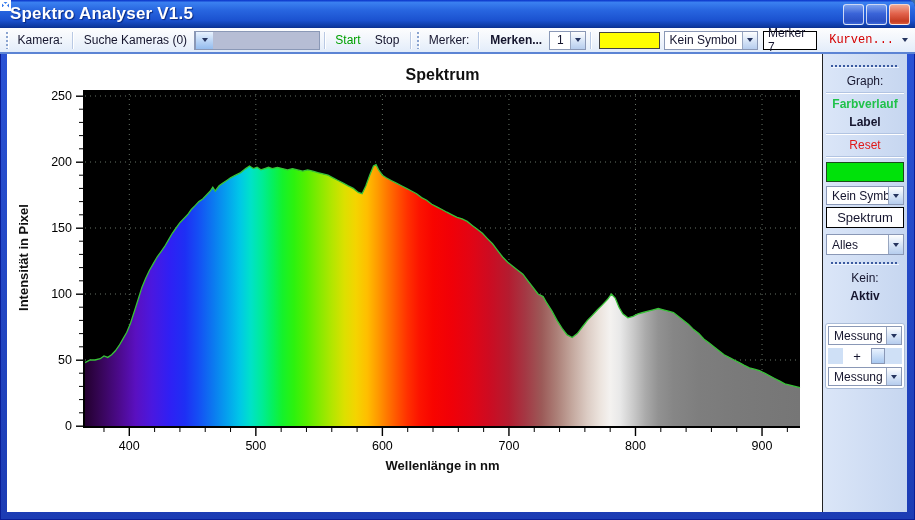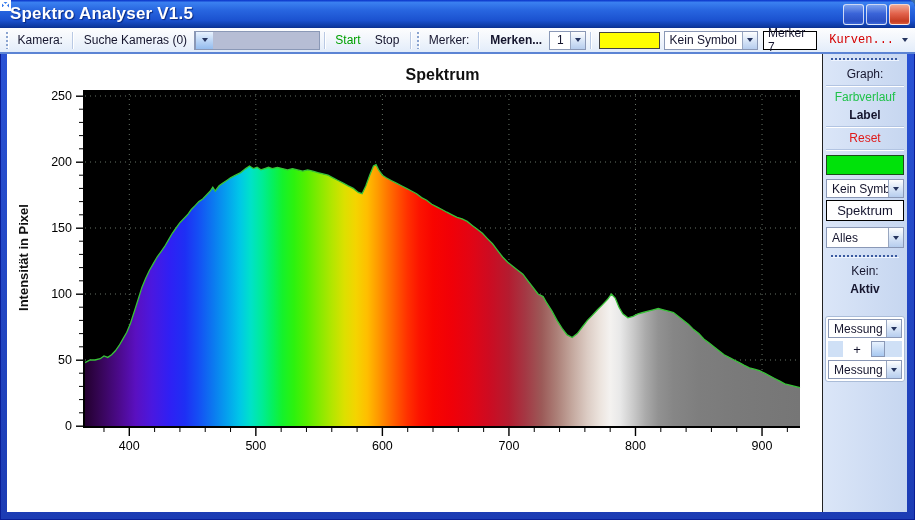--- a/index.html
+++ b/index.html
@@ -58,27 +58,27 @@
   .chart-panel{ position:relative; flex:1; background:#fff; border-right:1px solid #222; }
   .chart-title{ position:absolute; left:78px; width:715px; top:12px; text-align:center;
     font-size:16px; font-weight:bold; color:#111; }
   .xaxis-label{ position:absolute; left:78px; width:715px; top:404px; text-align:center;
     font-size:13px; font-weight:bold; color:#111; }
   .yaxis-label{ position:absolute; left:-84px; top:196px; width:200px; text-align:center;
     transform:rotate(-90deg); font-size:13px; font-weight:bold; color:#111; }
   svg{ position:absolute; inset:0; }
 
   
-  .sidebar{ width:84px; flex:0 0 84px; background:linear-gradient(90deg,#dbe6f8,#c6d6f0); padding:2px 2px;
+  .sidebar{ width:84px; flex:0 0 84px; background:linear-gradient(90deg,#dbe6f8,#c6d6f0); padding:9px 2px;
     display:flex; flex-direction:column; font-size:12px; color:#15152e; }
   .grip-h{ height:3px; margin:2px 6px 4px 6px;
     background:repeating-linear-gradient(90deg,#3a5aa0 0 2px,transparent 2px 4px); border-bottom:1px solid #eef4fe; }
   .sbtn{ height:18px; display:flex; align-items:center; justify-content:center; white-space:nowrap; }
   .sbtn.bold{ font-weight:bold; }
-  .sbtn.green{ font-weight:normal; color:#1fc24a;text-align:right; }
+  .sbtn.green{ font-weight:bold; color:#1fc24a;text-align:right; }
   .sbtn.red{ color:#e01818; }
   .hsep{ height:1px; background:#b2c4e2; box-shadow:0 1px 0 #fff; margin:2px 1px; }
   .side-swatch{ height:20px; margin:3px 1px; border:1px solid #1c4c1c; }
   .side-combo{ margin:1px 1px; }
   .side-combo .val{ flex:1; }
   .side-textbox{ margin:1px 1px; height:21px; font-size:13px; }
   .math-panel{ background:#fff; border:1px solid #aabcd8; border-radius:3px; padding:2px; margin:18px 0;
     display:flex; flex-direction:column; gap:2px; }
   .plus-row{ display:flex; align-items:center; height:18px; }
   .plus-sq{ width:15px; height:16px; background:#cfe0f6; }
@@ -148,20 +148,21 @@
     </div>
     <div class="textbox marker">Merker 7</div>
     <div class="tbtn red-text"><span>Kurven...</span><span class="drop-arr" style="margin-left:8px;"></span></div>
   </div>
 
   <div class="content">
 
     <div class="chart-panel">
       <div class="chart-title">Spektrum</div>
       <div class="yaxis-label">Intensität in Pixel</div>
+      <div class="xaxis-label">Wellenlänge in nm</div>
       <svg id="plot" width="815" height="432">
           <defs>
             <linearGradient id="spec" gradientUnits="userSpaceOnUse" x1="78" x2="793" y1="0" y2="0">
               <stop offset="0.00%" stop-color="#23002f"></stop>
               <stop offset="2.30%" stop-color="#38065a"></stop>
               <stop offset="4.78%" stop-color="#4c0a8c"></stop>
               <stop offset="7.08%" stop-color="#5a10c0"></stop>
               <stop offset="9.38%" stop-color="#4a18e0"></stop>
               <stop offset="11.86%" stop-color="#2f20f4"></stop>
               <stop offset="13.98%" stop-color="#1e2ff4"></stop>

